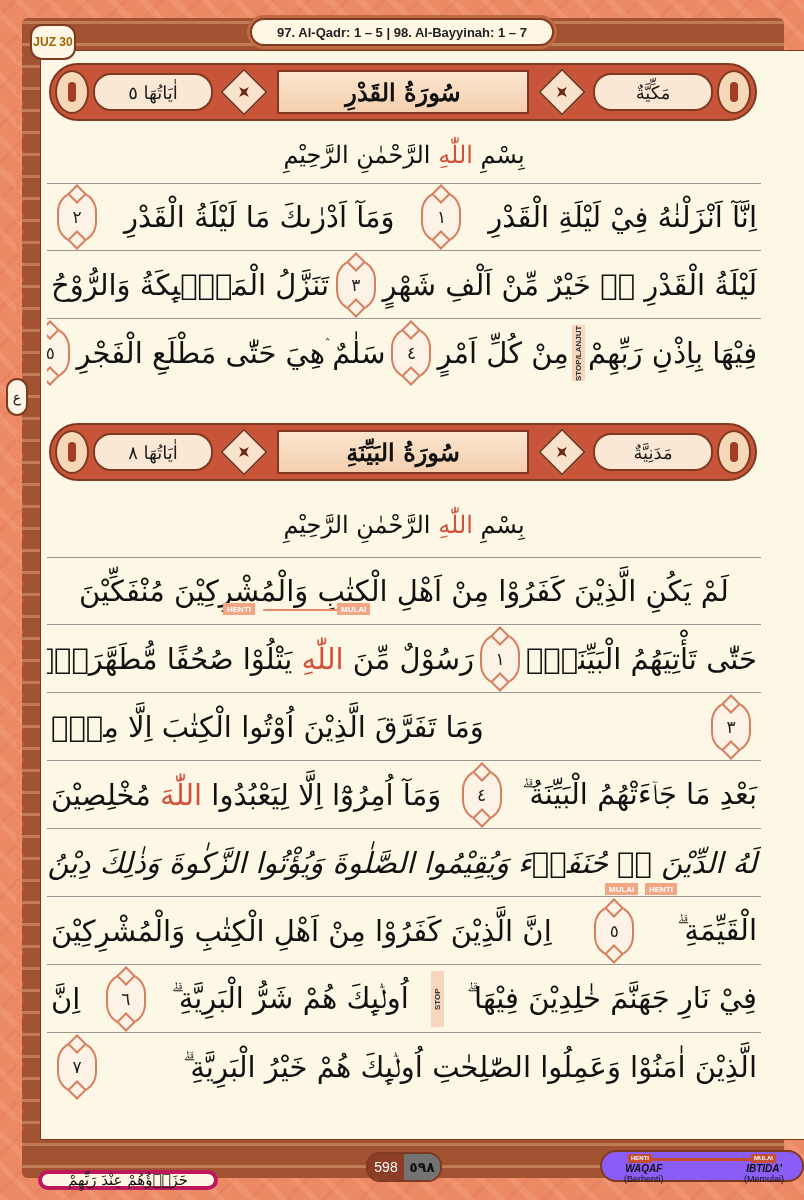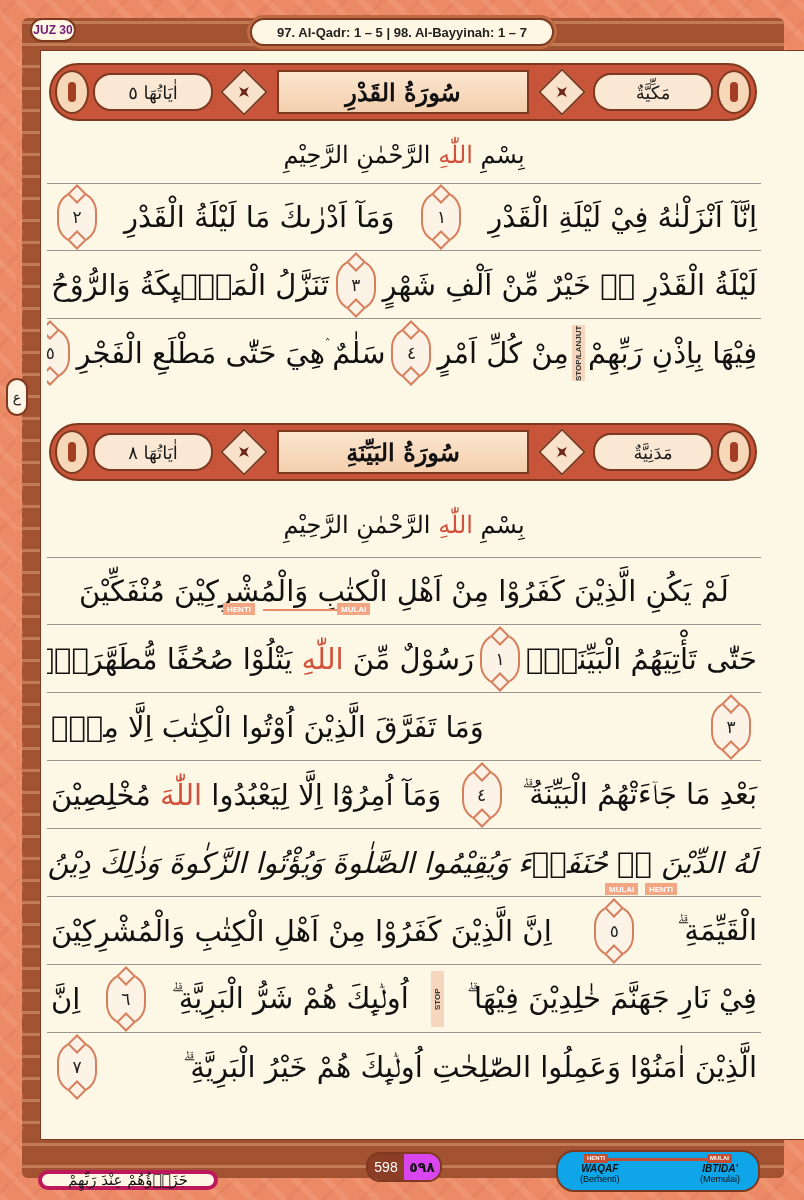--- a/index.html
+++ b/index.html
@@ -37,23 +37,23 @@
   .scallop.right { right: -6px; transform: scaleX(-1); }
 
   .page {
     position: absolute; left: 40px; top: 50px; width: 795px; height: 1090px;
     background: #fdf8e6;
     border: 1px solid #7e3a20;
   }
 
   
   .juz-badge {
-    position: absolute; left: 30px; top: 18px; width: 46px; height: 24px;
+    position: absolute; left: 30px; top: 24px; width: 46px; height: 36px;
     background: #fff6e4; border: 2px solid #7e3a20; border-radius: 12px;
-    font: bold 12px "Liberation Sans", sans-serif; color: #701a75;
+    font: bold 12px "Liberation Sans", sans-serif; color: #a16207;
     display: flex; align-items: center; justify-content: center;
     z-index: 5;
   }
   .surah-range {
     position: absolute; left: 250px; top: 18px; width: 304px; height: 28px;
     background: #fff6e4; border: 2px solid #7e3a20; border-radius: 14px;
     font: bold 13px "Liberation Sans", sans-serif; color: #222;
     display: flex; align-items: center; justify-content: center;
     z-index: 5;
     box-shadow: 0 0 0 3px #c06a45;
@@ -175,27 +175,27 @@
     position: absolute; left: 366px; top: 1152px; width: 76px; height: 30px;
     display: flex; border: 2px solid #7e3a20; border-radius: 14px; overflow: hidden;
     z-index: 5;
   }
   .page-number .latin {
     flex: 1; background: #8b3d26; color: #fff;
     font: 14px "Liberation Sans", sans-serif;
     display: flex; align-items: center; justify-content: center;
   }
   .page-number .arabic {
-    flex: 1; background: #d946ef; color: #111;
+    flex: 1; background: #737373; color: #111;
     font: bold 14px "DejaVu Sans", sans-serif;
     display: flex; align-items: center; justify-content: center;
   }
   .legend {
-    position: absolute; left: 556px; top: 1150px; width: 204px; height: 42px;
-    background: #0ea5e9; border: 2px solid #7e3a20; border-radius: 18px;
+    position: absolute; left: 600px; top: 1150px; width: 204px; height: 32px;
+    background: #8b5cf6; border: 2px solid #7e3a20; border-radius: 18px;
     z-index: 5;
   }
   .legend .bar { position: absolute; left: 28px; right: 28px; top: 6px; height: 3px; background: #c44d32; }
   .legend .lbl-small {
     position: absolute; top: 2px; background: #c44d32; color: #fff;
     font: bold 6px "Liberation Sans", sans-serif; padding: 0 3px; line-height: 9px;
   }
   .legend .col { position: absolute; top: 11px; text-align: center; font-family: "Liberation Sans", sans-serif; color: #111; }
   .legend .col .big { font: bold italic 10px "Liberation Sans", sans-serif; }
   .legend .col .sub { font: 9px "Liberation Sans", sans-serif; }

